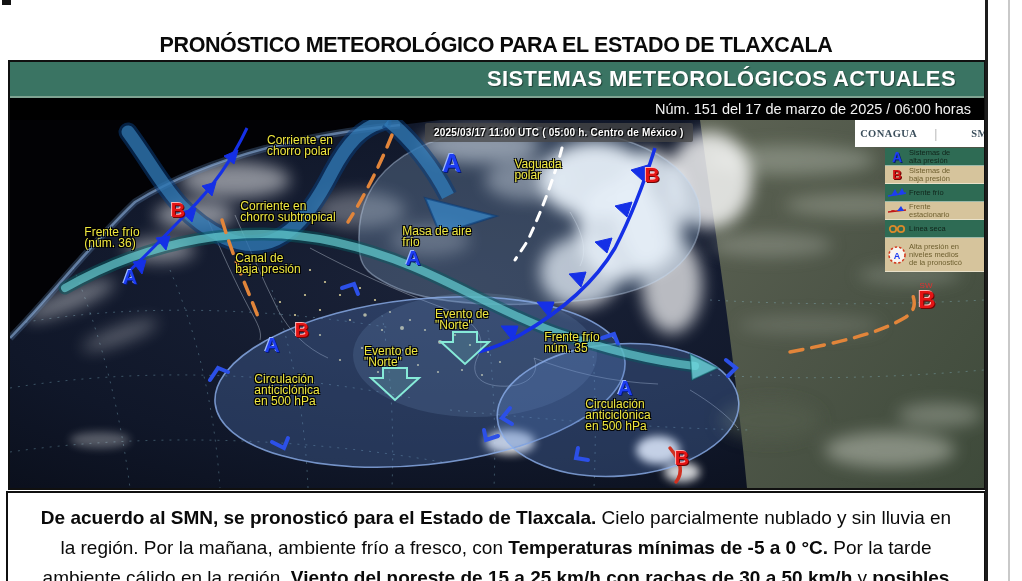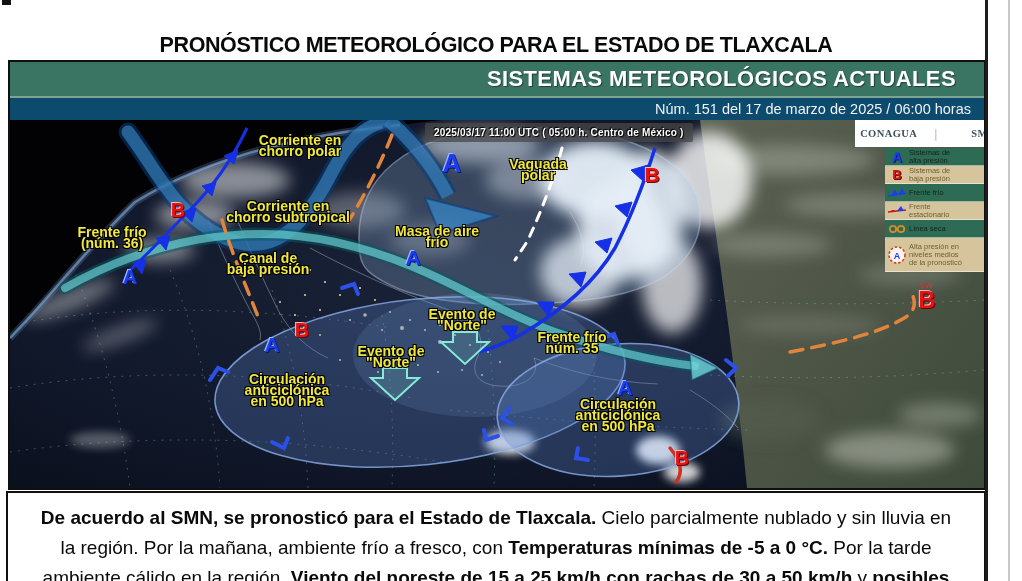--- a/index.html
+++ b/index.html
@@ -20,43 +20,43 @@
     position:absolute;left:8px;top:60px;width:978px;height:430px;
     border:2px solid #101010;box-sizing:border-box;background:#0b1020;
   }
   .bar-heading{
     height:36px;background:#3a7463;border-bottom:2px solid #7fa392;box-sizing:border-box;
     color:#ffffff;font-weight:bold;font-size:22px;line-height:33px;
     text-align:right;padding-right:28px;letter-spacing:0.4px;
     text-shadow:1px 1px 1px rgba(0,0,0,0.45);
   }
   .bar-subheading{
-    height:22px;background:#0c4a6e;color:#f2f2f2;font-size:14.5px;line-height:22px;
+    height:22px;background:#000000;color:#f2f2f2;font-size:14.5px;line-height:22px;
     text-align:right;padding-right:13px;
   }
   .map-area{position:relative;width:974px;height:368px;overflow:hidden;background:#0b1020;}
   .map-area svg.sat{position:absolute;left:0;top:0;}
 
   .timestamp-bar{
     position:absolute;left:415px;top:3px;height:19px;line-height:19px;
     background:rgba(72,72,72,0.74);border-radius:2px;padding:0 9px;
     color:#ffffff;font-weight:bold;font-size:10px;letter-spacing:0.2px;
     text-shadow:1px 1px 1px #000, -1px -1px 1px #000;white-space:nowrap;
   }
   .logo-box{
     position:absolute;left:845px;top:0;width:129px;height:27px;background:#ffffff;
     display:flex;align-items:center;justify-content:center;gap:17px;
   }
   .logo-text{font-family:"Liberation Serif", serif;font-weight:bold;color:#3c4f5c;font-size:10.5px;letter-spacing:0.4px;}
   .logo-sep{color:#b9b9b9;font-size:12px;}
 
   .map-label{
     position:absolute;transform:translate(-50%,-50%);
-    color:#f0e83e;font-weight:bold;font-size:14px;line-height:11px;
-    text-align:center;white-space:pre-line;
+    color:#f0e83e;font-weight:normal;font-size:12px;line-height:11px;
+    text-align:left;white-space:pre-line;
     text-shadow:1px 1px 0 #000,-1px -1px 0 #000,1px -1px 0 #000,-1px 1px 0 #000;
     pointer-events:none;
   }
   .sym{
     position:absolute;transform:translate(-50%,-50%);font-weight:bold;
     font-family:"Liberation Sans", sans-serif;pointer-events:none;
   }
   .sym-a{color:#1d3df2;text-shadow:1px 1px 0 #071b72,-1px -1px 0 #9db8ff;}
   .sym-b{color:#e41414;text-shadow:1px 1px 0 #6e0505,-1px -1px 0 #ffb7b7;}
   .sym-sw{color:#e03030;font-size:8px;font-weight:normal;text-shadow:none;padding-left:38px;}

